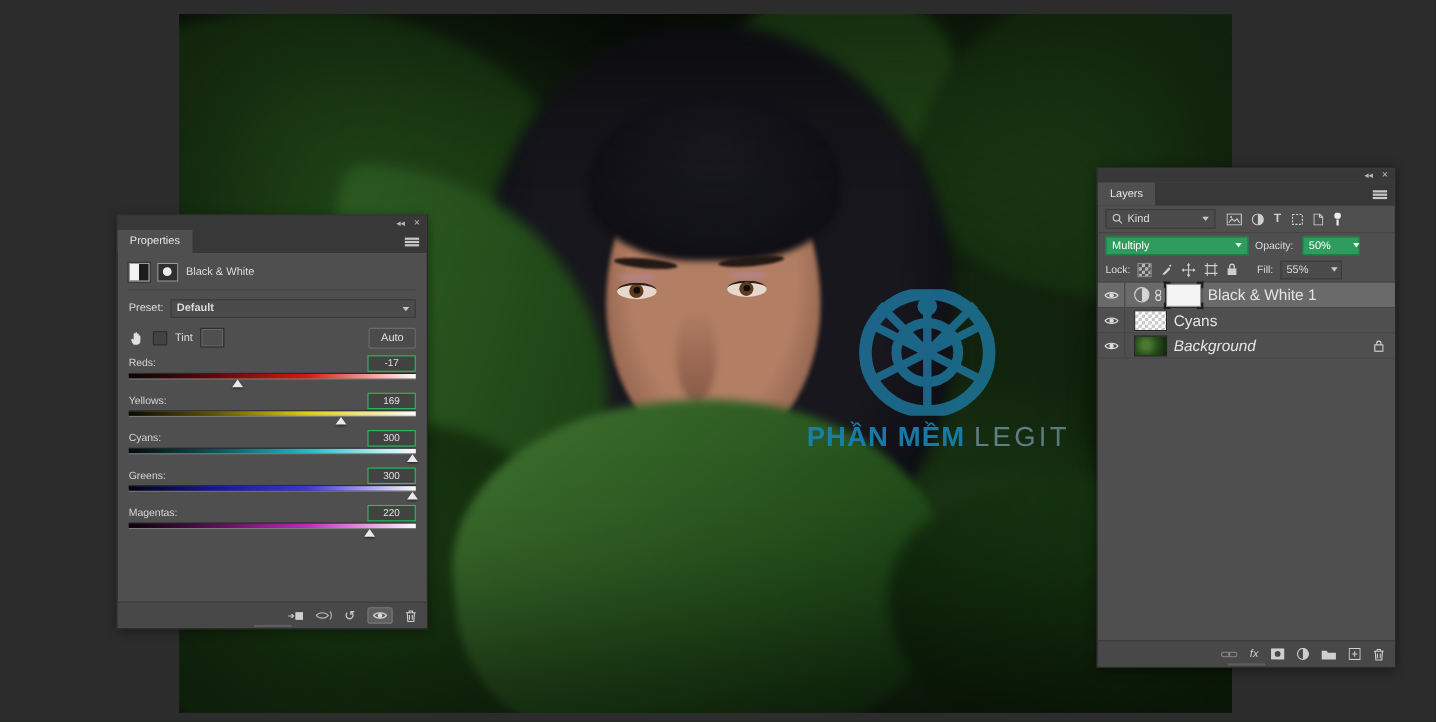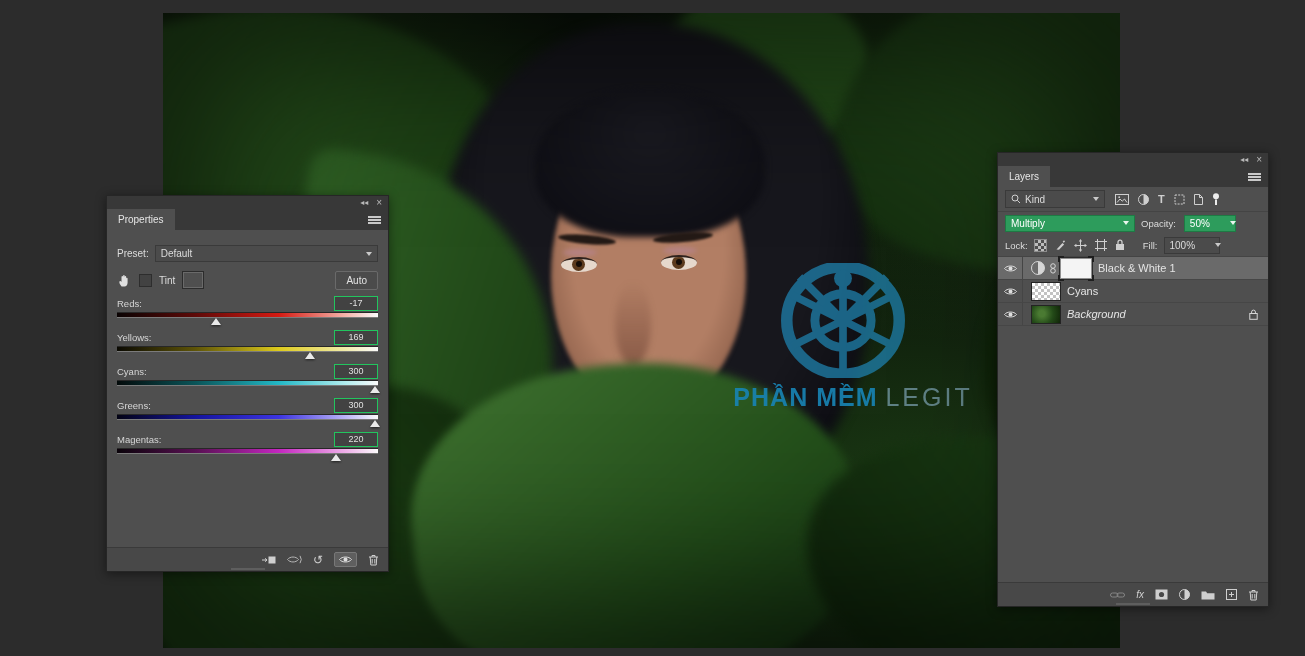--- a/index.html
+++ b/index.html
@@ -27,21 +27,21 @@
 
   
   #props{left:106px;top:195px;width:281px;height:375px;}
   .pbody{position:relative;padding:7px 10px 0 10px;}
   .titlerow{display:flex;align-items:center;gap:7px;padding:2px 0 7px 0;border-bottom:1px solid #434343;}
   .adj-thumb{width:17px;height:15px;border:1px solid #9a9a9a;background:linear-gradient(90deg,#f2f2f2 50%,#1c1c1c 50%);box-shadow:0 0 0 1px #2e2e2e;}
   .mask-thumb-ico{width:17px;height:15px;border:1px solid #9a9a9a;background:#2f2f2f;position:relative;}
   .mask-thumb-ico::after{content:"";position:absolute;left:4px;top:3px;width:8px;height:8px;border-radius:50%;background:#ededed;}
   .presetrow{display:flex;align-items:center;gap:6px;margin:8px 0 2px 0;}
   .dd{height:15px;border:1px solid #3a3a3a;background:#4b4b4b;display:flex;align-items:center;padding:0 5px;gap:20px;}
-  .preset-dd{flex:1;justify-content:space-between;}
+  .preset-dd{flex:1;justify-content:space-between;font-weight:bold;}
   .toolrow{display:flex;align-items:center;gap:7px;margin:7px 0 4px 0;height:22px;}
   .checkbox{width:11px;height:11px;background:#424242;border:1px solid #2d2d2d;}
   .swatch{width:20px;height:16px;background:#4f4f4f;border:1px solid #2c2c2c;box-shadow:inset 0 0 0 1px #6a6a6a;}
   .auto-btn{margin-left:auto;height:17px;padding:0 10px;display:flex;align-items:center;background:#4b4b4b;border:1px solid #6a6a6a;border-radius:2px;color:#e2e2e2;}
   .sliderblk{margin-top:5px;}
   .slider-head{display:flex;justify-content:space-between;align-items:center;height:14px;gap:31px;}
   .slider-label{font-size:9.5px;color:#d6d6d6;}
   .valbox{width:42px;height:13px;background:#424242;border:1px solid #22c55e;color:#e0e0e0;font-size:9px;display:flex;align-items:center;justify-content:center;}
   .trackwrap{position:relative;height:13px;margin-top:2px;}
   .track{position:absolute;left:0;right:0;top:1px;height:4px;box-shadow:0 1px 0 rgba(255,255,255,.25),0 -1px 0 rgba(0,0,0,.5);}
@@ -77,21 +77,21 @@
   .eyecell{width:24px;align-self:stretch;display:flex;align-items:center;justify-content:center;border-right:1px solid #454545;}
   .lthumb{width:28px;height:17px;border:1px solid #232323;margin:0 6px 0 8px;flex:none;}
   .checker{background:#fff;background-image:linear-gradient(45deg,#c3c3c3 25%,transparent 25%,transparent 75%,#c3c3c3 75%),linear-gradient(45deg,#c3c3c3 25%,transparent 25%,transparent 75%,#c3c3c3 75%);background-size:6px 6px;background-position:0 0,3px 3px;}
   .bgthumb{background:radial-gradient(circle at 35% 45%,#4a7a32 15%,#234a18 55%,#102408),radial-gradient(circle at 55% 50%,#8a5a42 8%,transparent 30%);}
   .maskthumb{width:30px;height:19px;background:#f4f4f4;border:1px solid #8f8f8f;box-shadow:0 0 0 1px #2c2c2c;position:relative;margin:0 6px 0 4px;flex:none;}
   .corner{position:absolute;width:4px;height:4px;border:0 solid #1e1e1e;}
   .c-tl{left:-3px;top:-3px;border-left-width:2px;border-top-width:2px;}
   .c-tr{right:-3px;top:-3px;border-right-width:2px;border-top-width:2px;}
   .c-bl{left:-3px;bottom:-3px;border-left-width:2px;border-bottom-width:2px;}
   .c-br{right:-3px;bottom:-3px;border-right-width:2px;border-bottom-width:2px;}
-  .lname{font-size:11px;color:#e4e4e4;white-space:nowrap;}
+  .lname{font-size:14px;color:#e4e4e4;white-space:nowrap;}
   .lname.italic{font-style:italic;}
   .half-circle{width:12px;height:12px;border-radius:50%;border:1px solid #d6d6d6;background:linear-gradient(90deg,transparent 50%,#d6d6d6 50%);margin-left:8px;flex:none;}
   .lockslot{margin-left:auto;margin-right:10px;}
   .lfill{flex:1;background:#4f4f4f;}
   .lfooter{height:23px;background:#484848;border-top:1px solid #3a3a3a;display:flex;align-items:center;justify-content:flex-end;gap:11px;padding:0 9px;position:relative;}
   .fx-glyph{font-style:italic;font-size:10px;color:#cfcfcf;}
   .dim{opacity:.45;}
   svg{display:block;}
 </style>
 </head>
@@ -153,20 +153,25 @@
     <div class="chrome">
       <span>◂◂</span>
       <span style="font-size:10px;">×</span>
     </div>
     <div class="tabrow">
       <div class="tab">Properties</div>
       <div class="menu-btn"></div>
     </div>
 
     <div class="pbody">
+      <div class="titlerow">
+        <div class="adj-thumb"></div>
+        <div class="mask-thumb-ico"></div>
+        <span>Black &amp; White</span>
+      </div>
 
       <div class="presetrow">
         <span>Preset:</span>
         <div class="dd preset-dd">
           <span>Default</span>
           <span class="ddcaret"></span>
         </div>
       </div>
 
       <div class="toolrow">
@@ -353,21 +358,21 @@
           </span>
         <span class="ico-btn">
             <svg width="10" height="12" viewBox="0 0 10 12">
               <rect x="1" y="5" width="8" height="6" fill="#cfcfcf"></rect>
               <path d="M3 5V3.2a2 2 0 0 1 4 0V5" fill="none" stroke="#cfcfcf" stroke-width="1.3"></path>
             </svg>
           </span>
       </div>
       <span style="margin-left:12px;font-size:9.5px;">Fill:</span>
       <div class="dd" style="width:44px;height:15px;justify-content:space-between;">
-        <span>100%</span>
+        <span>55%</span>
         <span class="ddcaret"></span>
       </div>
     </div>
 
     <div class="layerlist">
       <div class="layer selected">
         <div class="eyecell">
           <svg width="13" height="9" viewBox="0 0 13 9">
               <path d="M.5 4.5C3 1.2 10 1.2 12.5 4.5 10 7.8 3 7.8.5 4.5Z" fill="none" stroke="#dedede"></path>
               <circle cx="6.5" cy="4.5" r="2" fill="#dedede"></circle>

